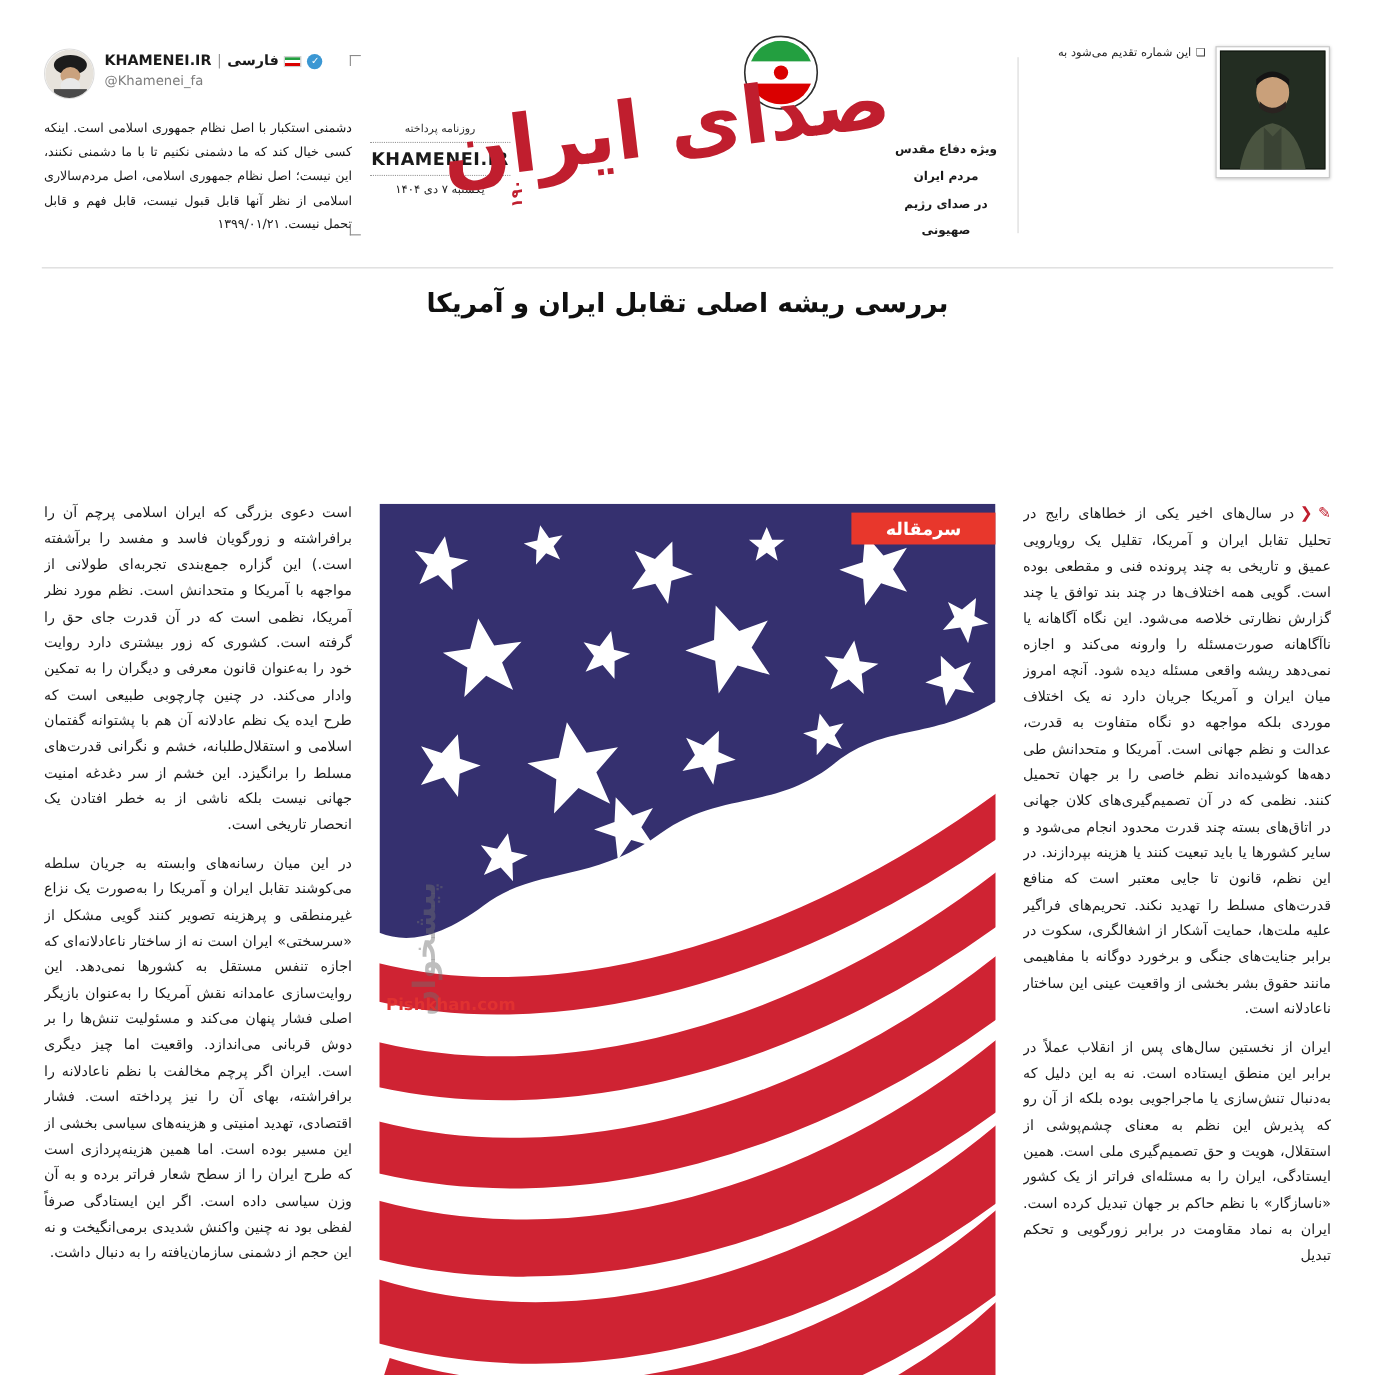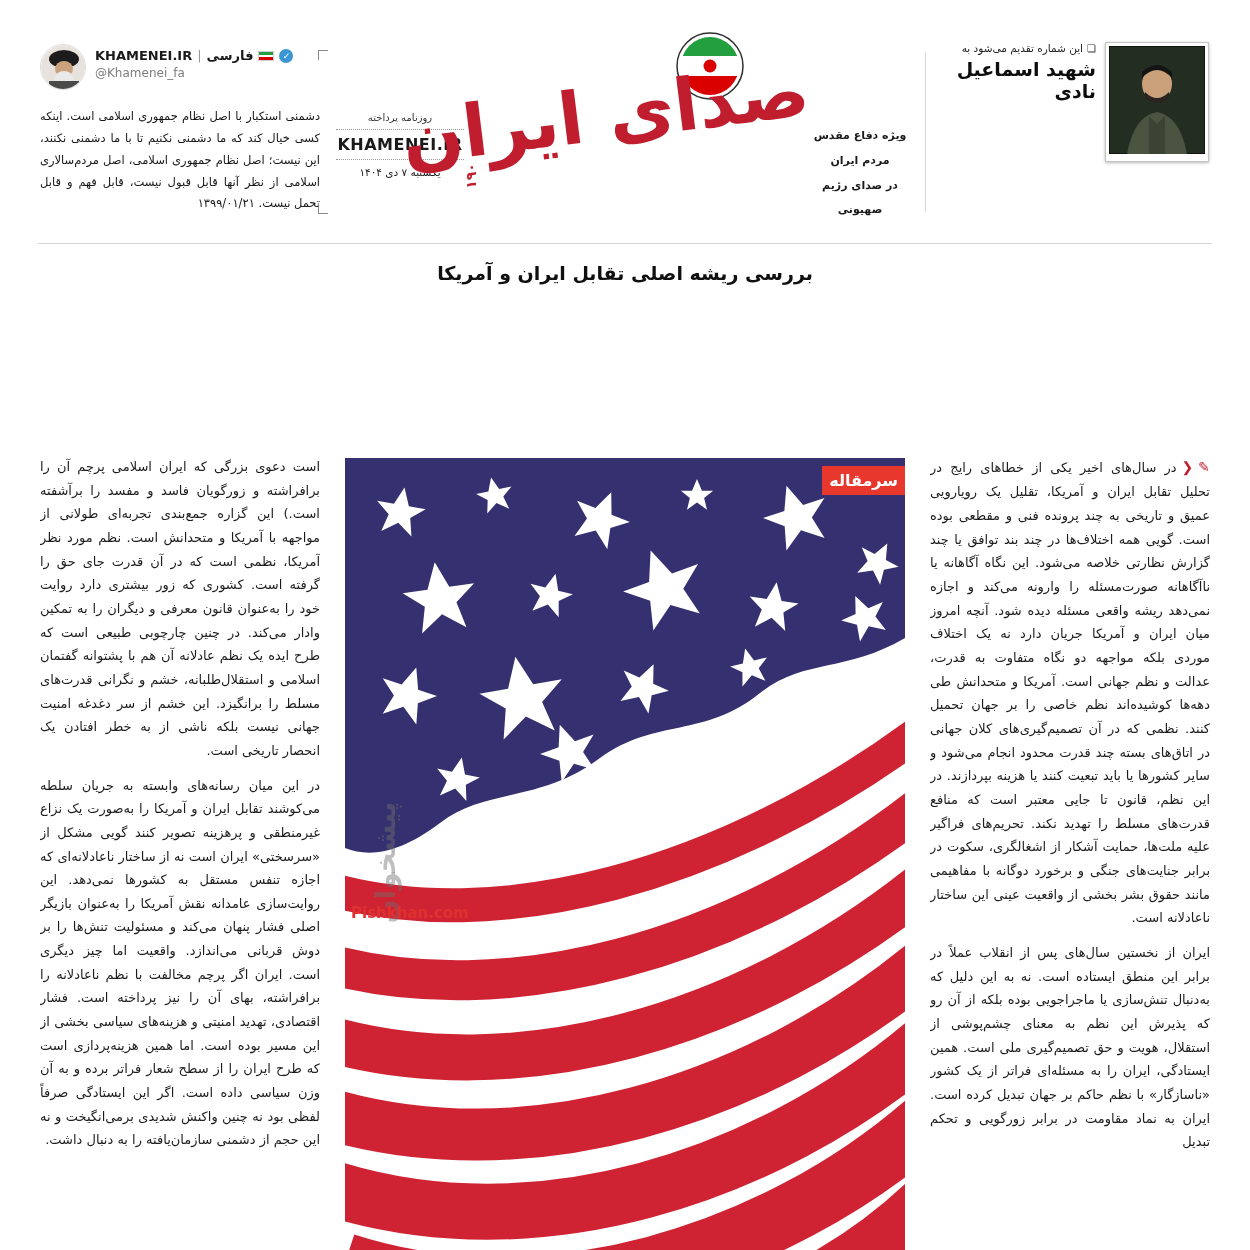--- a/index.html
+++ b/index.html
@@ -49,37 +49,37 @@
     background:#fff; border:1px solid #c4c4c4; padding:3px; box-shadow:0 1px 3px rgba(0,0,0,.28); }
   .martyr-pre { font-size:10.5px; color:#222; display:flex; align-items:center; gap:4px; }
   .pre-icon { font-size:10px; color:#333; }
   .martyr-name { font-size:19px; font-weight:bold; margin:4px 0 7px; color:#0d0d0d; }
   .martyr-bio { font-size:10.5px; text-align:justify; line-height:1.85; color:#222; }
 
   .header-rule { position:absolute; left:38px; right:38px; top:243px; border-top:1px solid #d5d5d5; }
 
   
   .kicker { position:absolute; left:0; right:0; top:262px; text-align:center;
-    font-size:19px; font-weight:bold; direction:rtl; color:#101010; }
+    font-size:24px; font-weight:bold; direction:rtl; color:#101010; }
   .headline { position:absolute; left:0; right:0; top:298px; text-align:center;
     font-size:63px; font-weight:bold; direction:rtl; color:#0b0b0b; letter-spacing:-1px; }
 
   
   .col { position:absolute; top:455px; width:280px; height:795px; overflow:hidden;
     direction:rtl; text-align:justify; font-size:13px; line-height:1.82; color:#1c1c1c; }
   .col p { margin-bottom:11px; }
   .col-right { left:930px; }
   .col-left  { left:40px; }
   .lead-icons { color:#c01e2e; font-size:14px; margin-left:5px; font-weight:bold; }
 
   
   .figure { position:absolute; left:345px; top:458px; width:560px; height:792px; }
   .figure svg { display:block; }
   .tag { position:absolute; top:8px; right:0; background:#e8372c; color:#fff;
-    font-weight:bold; font-size:16px; padding:5px 7px; direction:rtl; z-index:4; }
+    font-weight:bold; font-size:16px; padding:5px 31px; direction:rtl; z-index:4; }
   .wm-fa { position:absolute; left:-20px; top:388px; transform:rotate(-90deg);
     font-size:28px; font-weight:bold; color:rgba(110,110,110,0.45); direction:rtl; z-index:4; }
   .wm-en { position:absolute; left:6px; top:446px; color:#e03131; font-size:15px;
     font-weight:bold; z-index:4; direction:ltr; }
 </style>
 </head>
 <body>
 
 <div class="page">
 
@@ -152,21 +152,20 @@
         <path d="M33 32 Q48 16 63 32 L63 26 Q48 12 33 26 Z" fill="#141414"></path>
         <path d="M36 46 Q48 58 60 46 L60 52 Q48 62 36 52 Z" fill="#2a2320"></path>
         <path d="M18 108 Q25 70 48 66 Q71 70 78 108 Z" fill="#4a5440"></path>
         <path d="M40 70 L48 78 L56 70 L56 108 L40 108 Z" fill="#3a4334"></path>
       </svg>
     </div>
     <div class="martyr-pre">
       <span class="pre-icon">❏</span>
       <span>این شماره تقدیم می‌شود به</span>
     </div>
-    <div class="martyr-name">شهید اسماعیل نادی</div>
   </div>
 
   <div class="header-rule"></div>
 
   <div class="kicker">بررسی ریشه اصلی تقابل ایران و آمریکا</div>
 
   <div class="col col-right">
     <p><span class="lead-icons">✎</span><span class="lead-icons">❮</span><span>در سال‌های اخیر یکی از خطاهای رایج در تحلیل تقابل ایران و آمریکا، تقلیل یک رویارویی عمیق و تاریخی به چند پرونده فنی و مقطعی بوده است. گویی همه اختلاف‌ها در چند بند توافق یا چند گزارش نظارتی خلاصه می‌شود. این نگاه آگاهانه یا ناآگاهانه صورت‌مسئله را وارونه می‌کند و اجازه نمی‌دهد ریشه واقعی مسئله دیده شود. آنچه امروز میان ایران و آمریکا جریان دارد نه یک اختلاف موردی بلکه مواجهه دو نگاه متفاوت به قدرت، عدالت و نظم جهانی است. آمریکا و متحدانش طی دهه‌ها کوشیده‌اند نظم خاصی را بر جهان تحمیل کنند. نظمی که در آن تصمیم‌گیری‌های کلان جهانی در اتاق‌های بسته چند قدرت محدود انجام می‌شود و سایر کشورها یا باید تبعیت کنند یا هزینه بپردازند. در این نظم، قانون تا جایی معتبر است که منافع قدرت‌های مسلط را تهدید نکند. تحریم‌های فراگیر علیه ملت‌ها، حمایت آشکار از اشغالگری، سکوت در برابر جنایت‌های جنگی و برخورد دوگانه با مفاهیمی مانند حقوق بشر بخشی از واقعیت عینی این ساختار ناعادلانه است.</span></p>
     <p><span>ایران از نخستین سال‌های پس از انقلاب عملاً در برابر این منطق ایستاده است. نه به این دلیل که به‌دنبال تنش‌سازی یا ماجراجویی بوده بلکه از آن رو که پذیرش این نظم به معنای چشم‌پوشی از استقلال، هویت و حق تصمیم‌گیری ملی است. همین ایستادگی، ایران را به مسئله‌ای فراتر از یک کشور «ناسازگار» با نظم حاکم بر جهان تبدیل کرده است. ایران به نماد مقاومت در برابر زورگویی و تحکم تبدیل</span></p>
   </div>

